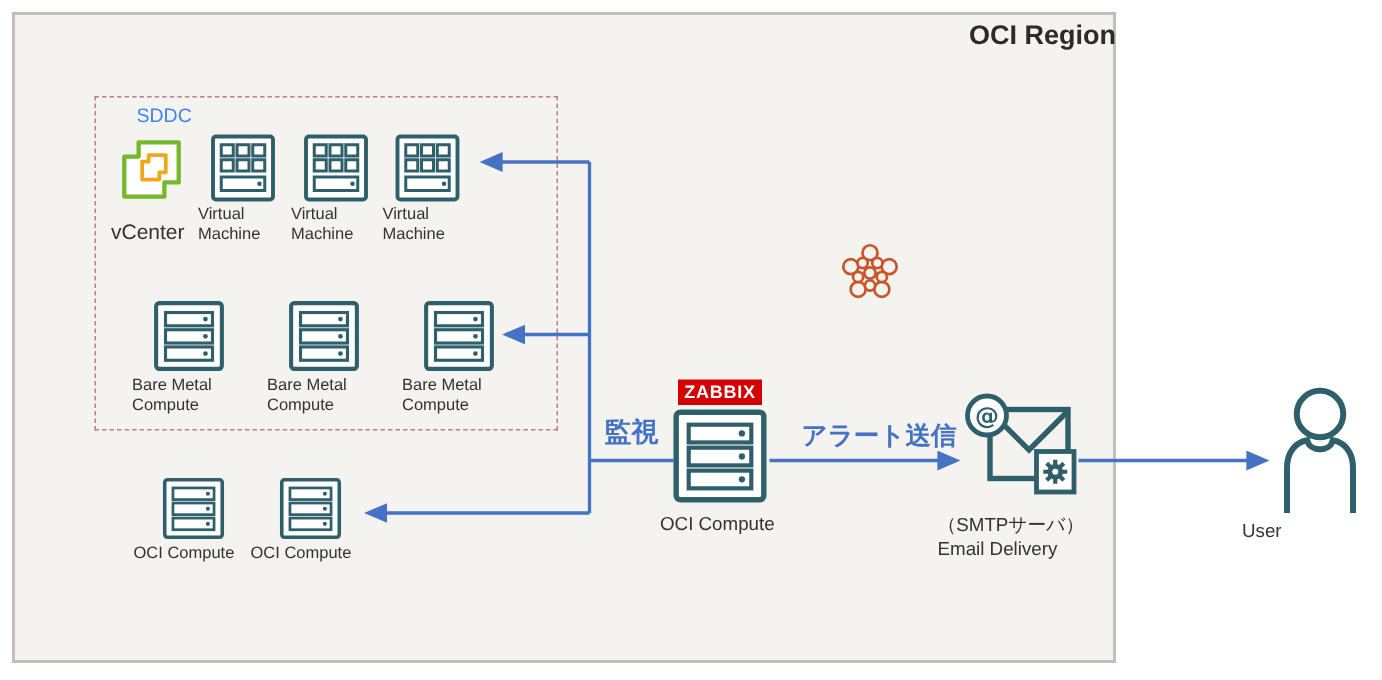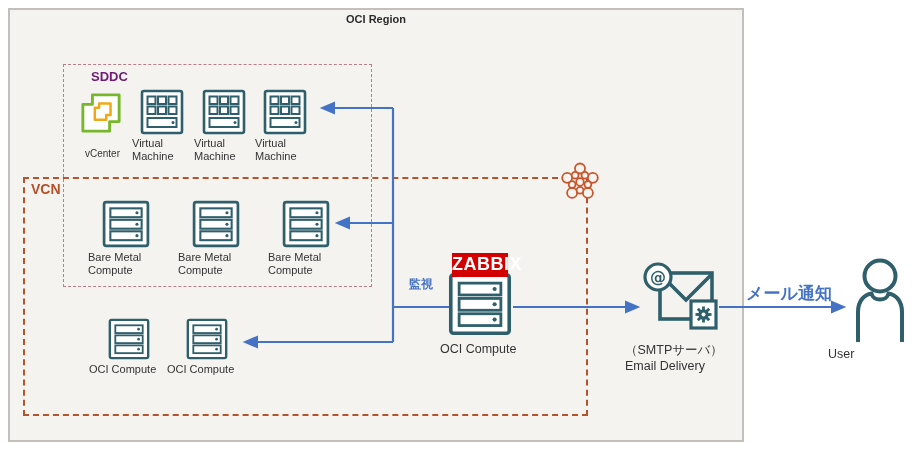--- a/index.html
+++ b/index.html
@@ -7,48 +7,48 @@
     position:relative;width:921px;height:453px;overflow:hidden;
     font-family:"Liberation Sans","DejaVu Sans",sans-serif;background:#fff;
   }
   .abs{position:absolute;}
   
   #region-box{
     left:8px;top:8px;width:732px;height:430px;
     background:#f5f3f0;border:2px solid #c3c0bc;z-index:1;
   }
   #region-title{
-    left:8px;top:13px;width:736px;text-align:center;
-    font-size:11px;font-weight:bold;color:#2b2b2b;z-index:2;
+    left:8px;top:13px;width:736px;text-align:right;
+    font-size:18px;font-weight:bold;color:#2b2b2b;z-index:2;
   }
   #sddc-box{
     left:63px;top:64px;width:307px;height:221px;
     border:1.5px dashed #bb7e89;z-index:2;
   }
-  #sddc-label{left:27px;top:4px;font-size:13px;font-weight:bold;color:#701a75;position:absolute;}
+  #sddc-label{left:27px;top:4px;font-size:13px;font-weight:normal;color:#3b82f6;position:absolute;}
   #vcn-box{
     left:23px;top:177px;width:561px;height:235px;
     border:2px dashed #b5542b;z-index:2;
   }
   #vcn-label{left:6px;top:2px;font-size:14px;font-weight:bold;color:#b5502a;position:absolute;}
   
   #connectors{left:0;top:0;width:921px;height:453px;z-index:3;}
   
   .icon{z-index:4;}
   .node-label{
     z-index:4;text-align:left;color:#333;font-size:11px;line-height:12.5px;
   }
   .node-label.mid{font-size:12.5px;line-height:16px;}
   #zabbix-badge{
     left:452px;top:253px;width:56px;z-index:5;background:#d40000;color:#fff;
-    font-size:18px;font-weight:bold;text-align:center;padding:1px 0 2px 0;
+    font-size:12px;font-weight:bold;text-align:center;padding:1px 0 2px 0;
     letter-spacing:0.5px;
   }
   .flow-label{
-    z-index:5;text-align:center;font-weight:bold;color:#4472c4;font-size:12px;
+    z-index:5;text-align:center;font-weight:bold;color:#4472c4;font-size:18px;
   }
 </style>
 </head>
 <body>
 
 <div id="canvas">
 
   <svg width="0" height="0" style="position:absolute">
     <defs>
       <symbol id="sym-vm" viewBox="0 0 44 46">
@@ -82,23 +82,20 @@
     </defs>
   </svg>
 
   <div id="region-box" class="abs"></div>
   <div id="region-title" class="abs">OCI Region</div>
 
   <div id="sddc-box" class="abs">
     <div id="sddc-label">SDDC</div>
   </div>
 
-  <div id="vcn-box" class="abs">
-    <div id="vcn-label">VCN</div>
-  </div>
 
   <svg class="abs icon" style="left:558px;top:160px" width="44" height="44" viewBox="0 0 44 44">
     <g fill="#f5f3f0" stroke="#c9562b" stroke-width="1.8">
       <circle cx="22" cy="8.5" r="5"></circle>
         <circle cx="34.8" cy="17.8" r="5"></circle>
         <circle cx="29.9" cy="32.9" r="5"></circle>
       <circle cx="14.1" cy="32.9" r="5"></circle>
         <circle cx="9.2" cy="17.8" r="5"></circle>
       <circle cx="26.9" cy="15.3" r="3.4"></circle>
         <circle cx="29.9" cy="24.6" r="3.4"></circle>
@@ -122,21 +119,21 @@
       <line x1="393" y1="342" x2="257" y2="342" marker-end="url(#arr)"></line>
       <line x1="449" y1="307" x2="393" y2="307"></line>
       <line x1="513" y1="307" x2="626" y2="307" marker-end="url(#arr)"></line>
       <line x1="719" y1="307" x2="832" y2="307" marker-end="url(#arr)"></line>
     </g>
   </svg>
 
   <svg class="abs icon" style="left:80px;top:92px" width="42" height="42">
       <use href="#sym-vcenter"></use>
     </svg>
-  <div class="abs node-label" style="left:85px;top:148px;width:60px;font-size:10px">vCenter</div>
+  <div class="abs node-label" style="left:74px;top:148px;width:60px;font-size:14px">vCenter</div>
 
   <svg class="abs icon" style="left:140px;top:89px" width="44" height="46">
       <use href="#sym-vm"></use>
     </svg>
   <div class="abs node-label" style="left:132px;top:137px;width:60px">Virtual Machine</div>
 
   <svg class="abs icon" style="left:202px;top:89px" width="44" height="46">
       <use href="#sym-vm"></use>
     </svg>
   <div class="abs node-label" style="left:194px;top:137px;width:60px">Virtual Machine</div>
@@ -199,15 +196,15 @@
     <div>Email Delivery</div>
   </div>
 
   <svg class="abs icon" style="left:850px;top:248px" width="60" height="94" viewBox="0 0 60 94">
     <circle cx="30" cy="28" r="15.5" fill="none" stroke="#2e5f6b" stroke-width="4"></circle>
     <path d="M8,94 V64 C8,52 15,46.5 21.5,45.5 C23,53.5 37,53.5 38.5,45.5 C45,46.5 52,52 52,64 V94" fill="none" stroke="#2e5f6b" stroke-width="4"></path>
   </svg>
   <div class="abs node-label mid" style="left:828px;top:346px;width:64px">User</div>
 
   <div class="abs flow-label" style="left:393px;top:276px;width:56px">監視</div>
-  <div class="abs flow-label" style="left:737px;top:282px;width:104px;font-size:17px">メール通知</div>
+  <div class="abs flow-label" style="left:528px;top:279px;width:116px;font-size:17px">アラート送信</div>
 
 </div>
 
 </body></html>

